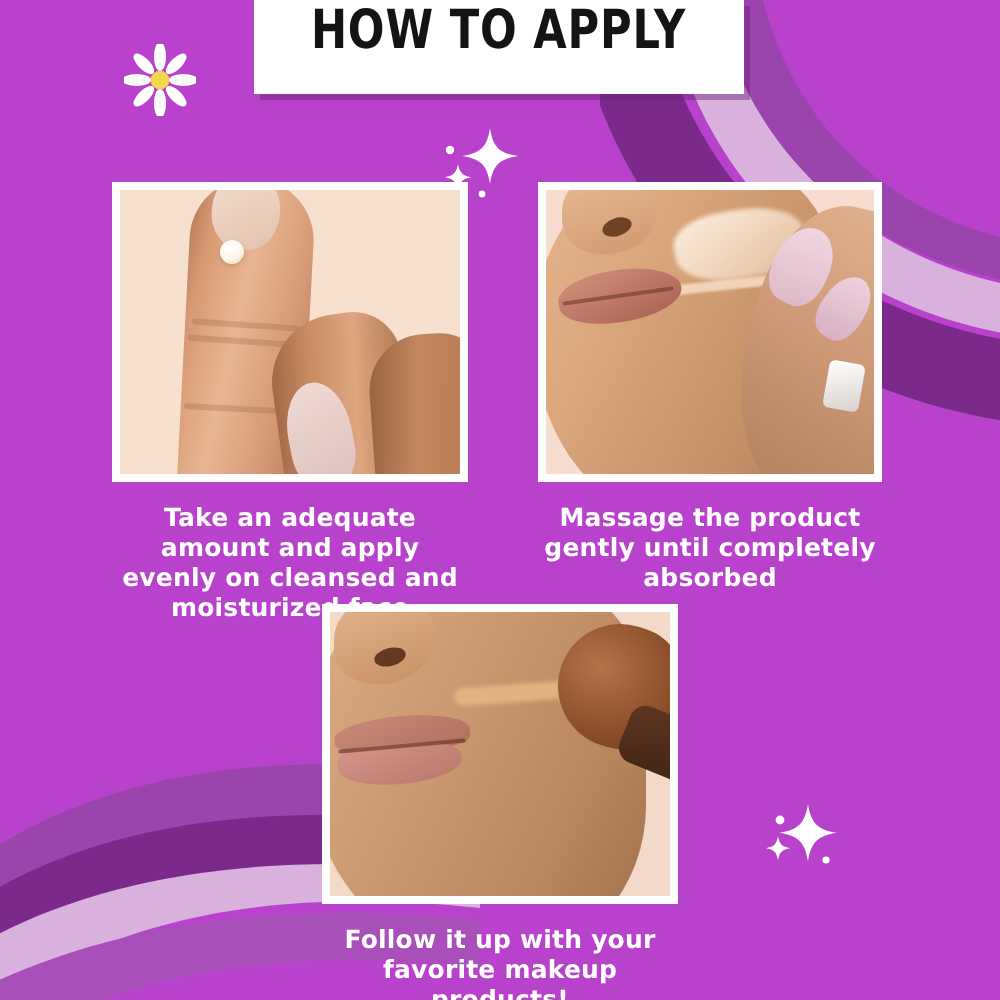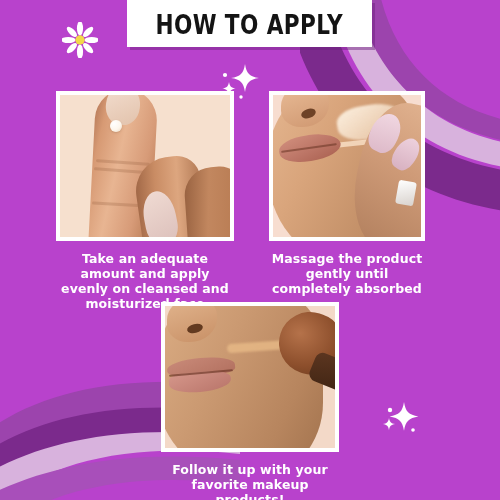--- a/index.html
+++ b/index.html
@@ -30,21 +30,21 @@
   
   #title-banner {
     position: absolute;
     left: 127px;
     top: 0px;
     width: 245px;
     height: 47px;
     background: #ffffff;
     box-shadow: 3px 3px 0 rgba(108, 30, 124, .45);
     display: flex;
-    align-items: center;
+    align-items: flex-start;
     justify-content: center;
   }
   #title-text {
     font-family: "DejaVu Sans", sans-serif;
     font-weight: 700;
     font-size: 27px;
     letter-spacing: .5px;
     color: #141414;
     transform: scaleX(.80);
     transform-origin: center;
@@ -62,21 +62,21 @@
     width: 100%;
   }
   .photo {
     position: relative;
     width: 100%;
     height: 142px;
     overflow: hidden;
     background: #f7e4d6;
   }
   #card-1 { left: 56px;  top: 91px;  width: 178px; }
-  #card-2 { left: 269px; top: 91px;  width: 156px; }
+  #card-2 { left: 269px; top: 91px;  width: 172px; }
   #card-3 { left: 161px; top: 302px; width: 178px; }
 
   .caption {
     margin-top: 10px;
     color: #ffffff;
     font-family: "DejaVu Sans", sans-serif;
     font-weight: 700;
     font-size: 12.5px;
     line-height: 15px;
     text-align: center;

